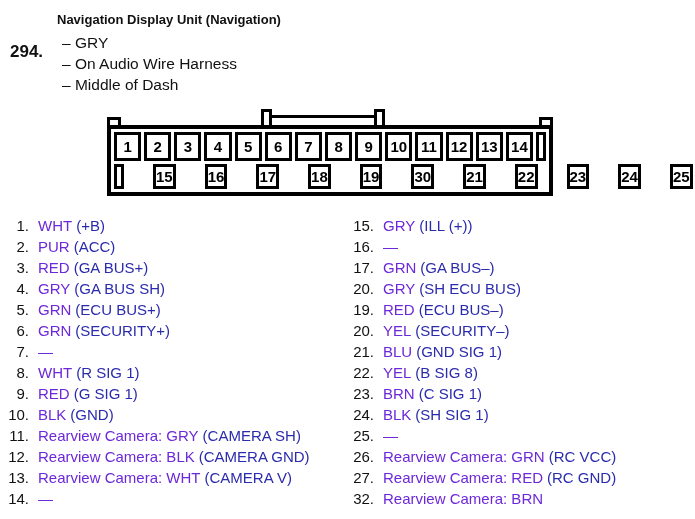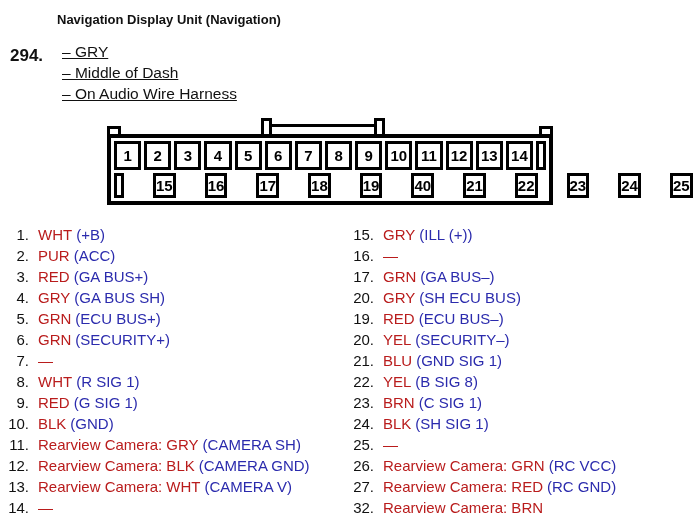--- a/index.html
+++ b/index.html
@@ -10,21 +10,21 @@
     font-family: "Liberation Sans", "DejaVu Sans", sans-serif;
     overflow: hidden;
   }
   
   .header { display: flex; padding: 8px 0 0 10px; align-items: center; }
   .page-num {
     font-weight: bold; font-size: 17px; width: 47px; flex: 0 0 47px;
     line-height: 24px;
   }
   .page-title { font-weight: bold; font-size: 13px; line-height: 24px; }
-  .bullets { margin-left: 5px; margin-top: 9px; text-decoration: underline; }
+  .bullets { margin-left: 5px; margin-top: 0; }
   .bullet { font-size: 15.5px; line-height: 21px; }
 
   
   .connector { position: relative; width: 446px; height: 87px; margin: 14px 0 0 107px; }
   .tab-bar {
     position: absolute; left: 158px; top: 6px; width: 117px; height: 16px;
     border: 3px solid #000; background: #fff;
   }
   .tab-post {
     position: absolute; top: 0; width: 11px; height: 22px;
@@ -52,34 +52,34 @@
     font-weight: bold; font-size: 15px; color: #000;
   }
   .spacer-box { flex: 0 0 10px; border: 3px solid #000; background: #fff; }
 
   
   .pin-lists { display: flex; margin-top: 19px; }
   .pin-col.left  { margin-left: 5px; width: 345px; flex: 0 0 345px; }
   .pin-col.right { }
   .pin-row { display: flex; font-size: 15px; line-height: 21px; white-space: pre; }
   .pin-num { width: 24px; flex: 0 0 24px; text-align: right; margin-right: 9px; }
-  .wire { color: #b91c1c; }
+  .wire { color: #6d28d9; }
   .sig { color: #2b2bad; margin-left: 4px; }
 </style>
 </head>
 <body>
 
 <div class="header">
   <span class="page-num">294.</span>
   <div>
     <div class="page-title">Navigation Display Unit (Navigation)</div>
     <div class="bullets">
       <div class="bullet">– GRY</div>
+      <div class="bullet">– On Audio Wire Harness</div>
       <div class="bullet">– Middle of Dash</div>
-      <div class="bullet">– On Audio Wire Harness</div>
     </div>
   </div>
 </div>
 
 <div class="connector">
   <div class="tab-bar"></div>
   <div class="tab-post left"></div>
   <div class="tab-post right"></div>
   <div class="notch left"></div>
   <div class="notch right"></div>
@@ -101,21 +101,21 @@
       <div class="pin-box">14</div>
       <div class="spacer-box"></div>
     </div>
     <div class="prow bottom">
       <div class="spacer-box"></div>
       <div class="pin-box">15</div>
       <div class="pin-box">16</div>
       <div class="pin-box">17</div>
       <div class="pin-box">18</div>
       <div class="pin-box">19</div>
-      <div class="pin-box">40</div>
+      <div class="pin-box">30</div>
       <div class="pin-box">21</div>
       <div class="pin-box">22</div>
       <div class="pin-box">23</div>
       <div class="pin-box">24</div>
       <div class="pin-box">25</div>
       <div class="pin-box">26</div>
       <div class="pin-box">27</div>
       <div class="pin-box">28</div>
     </div>
   </div>

